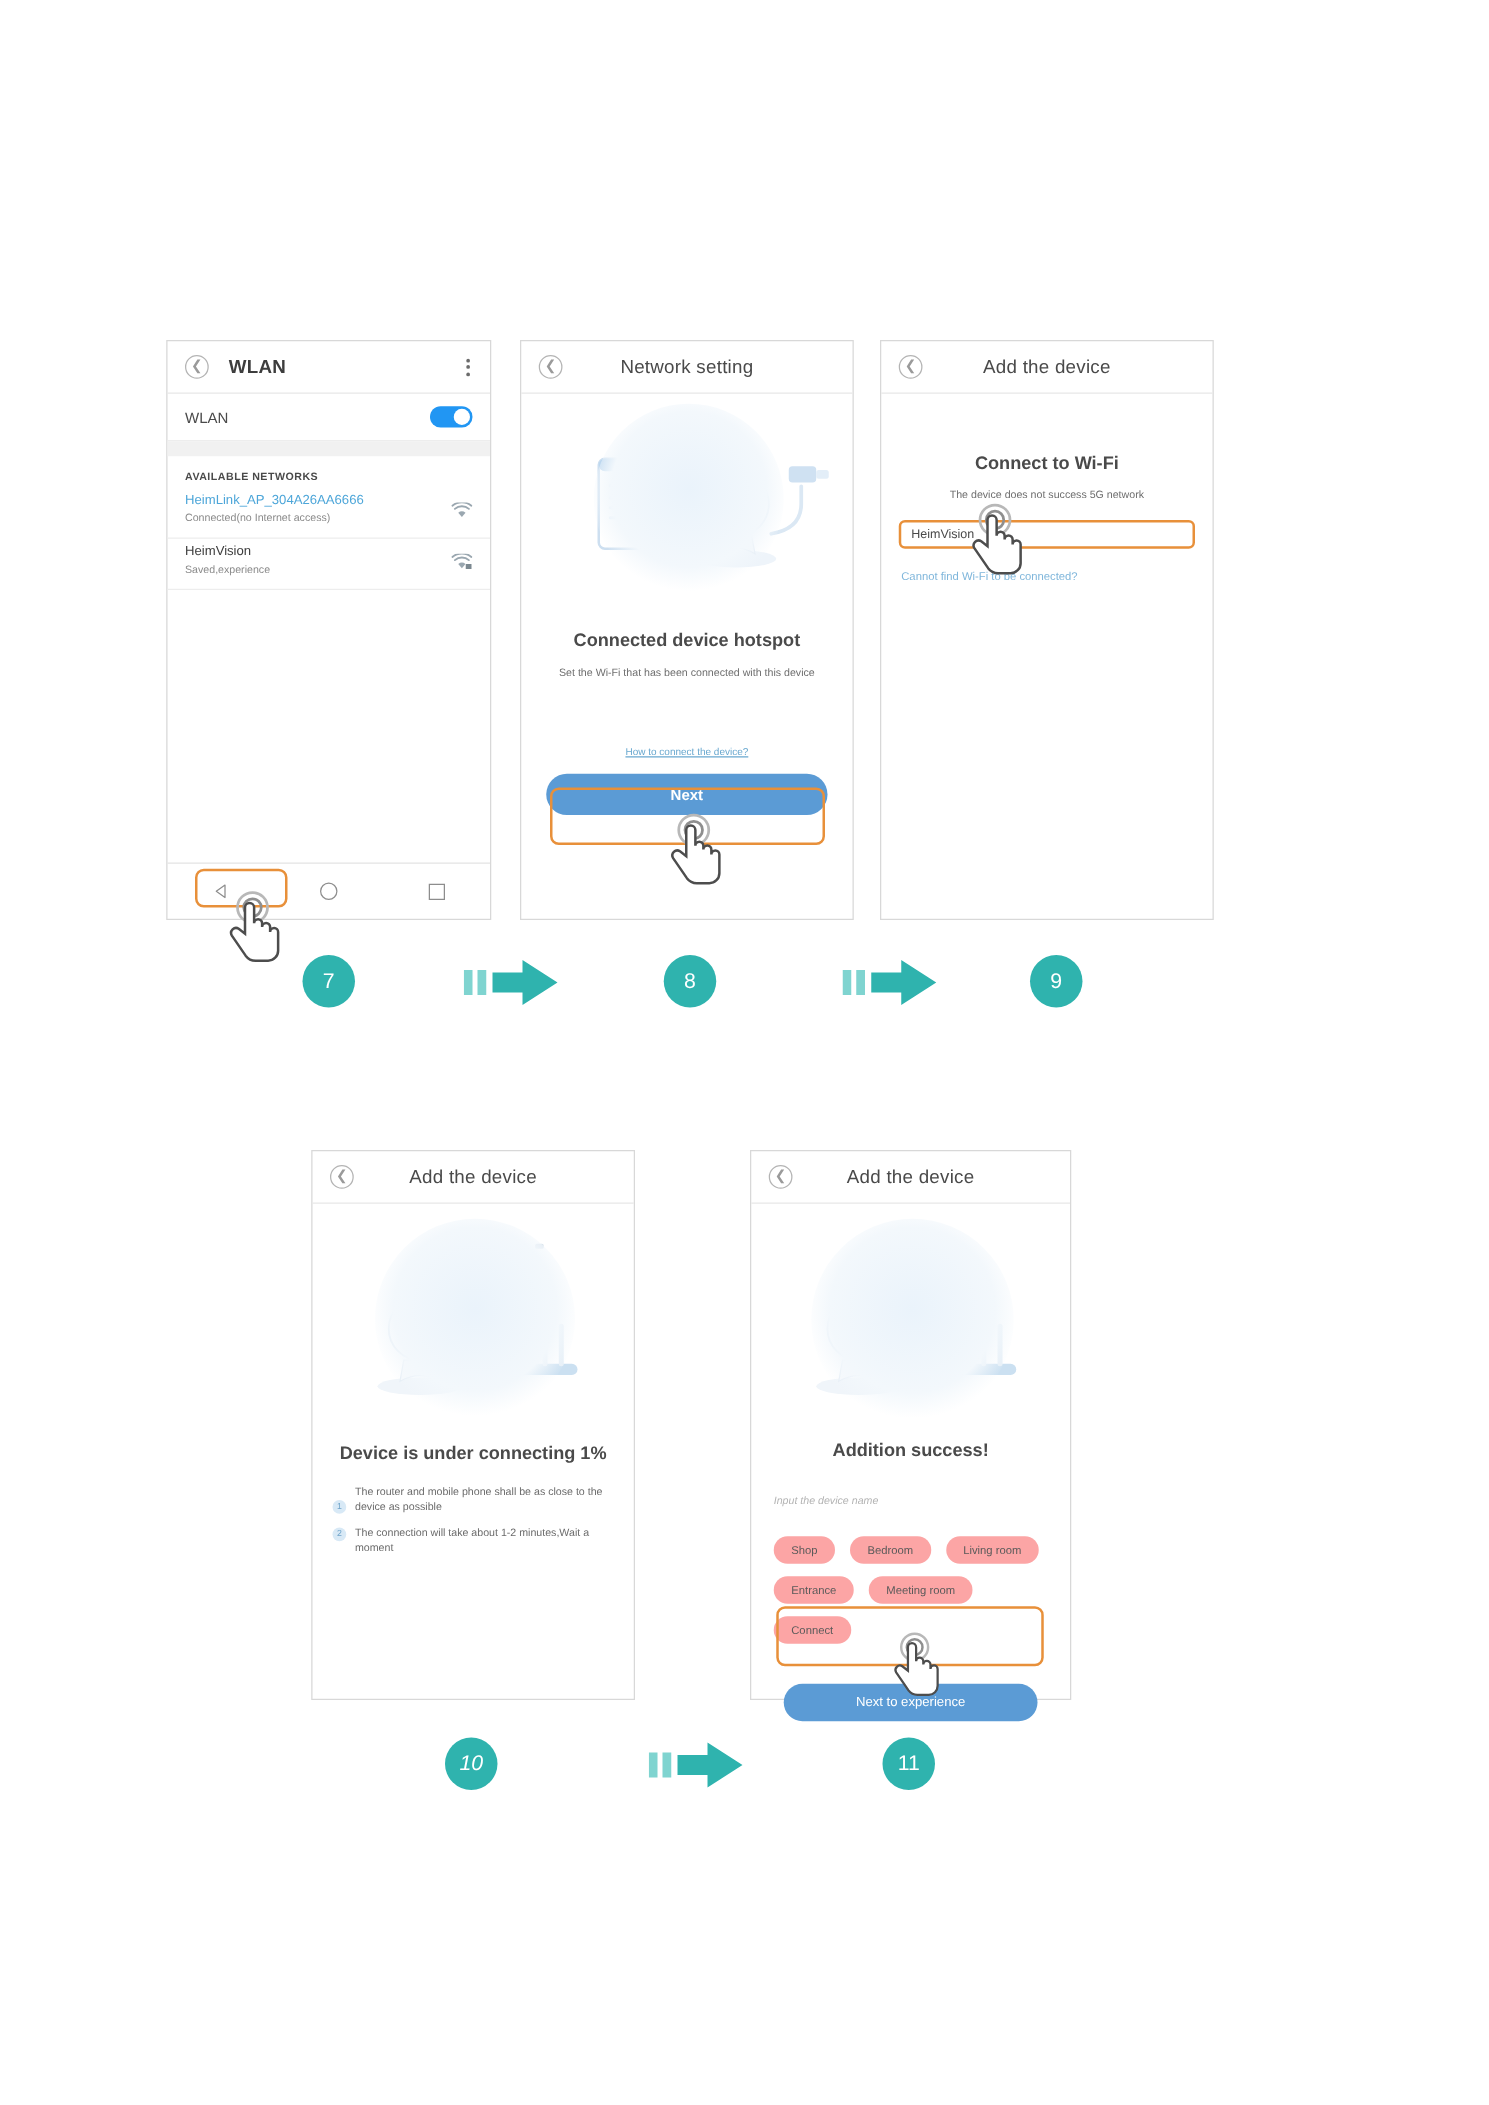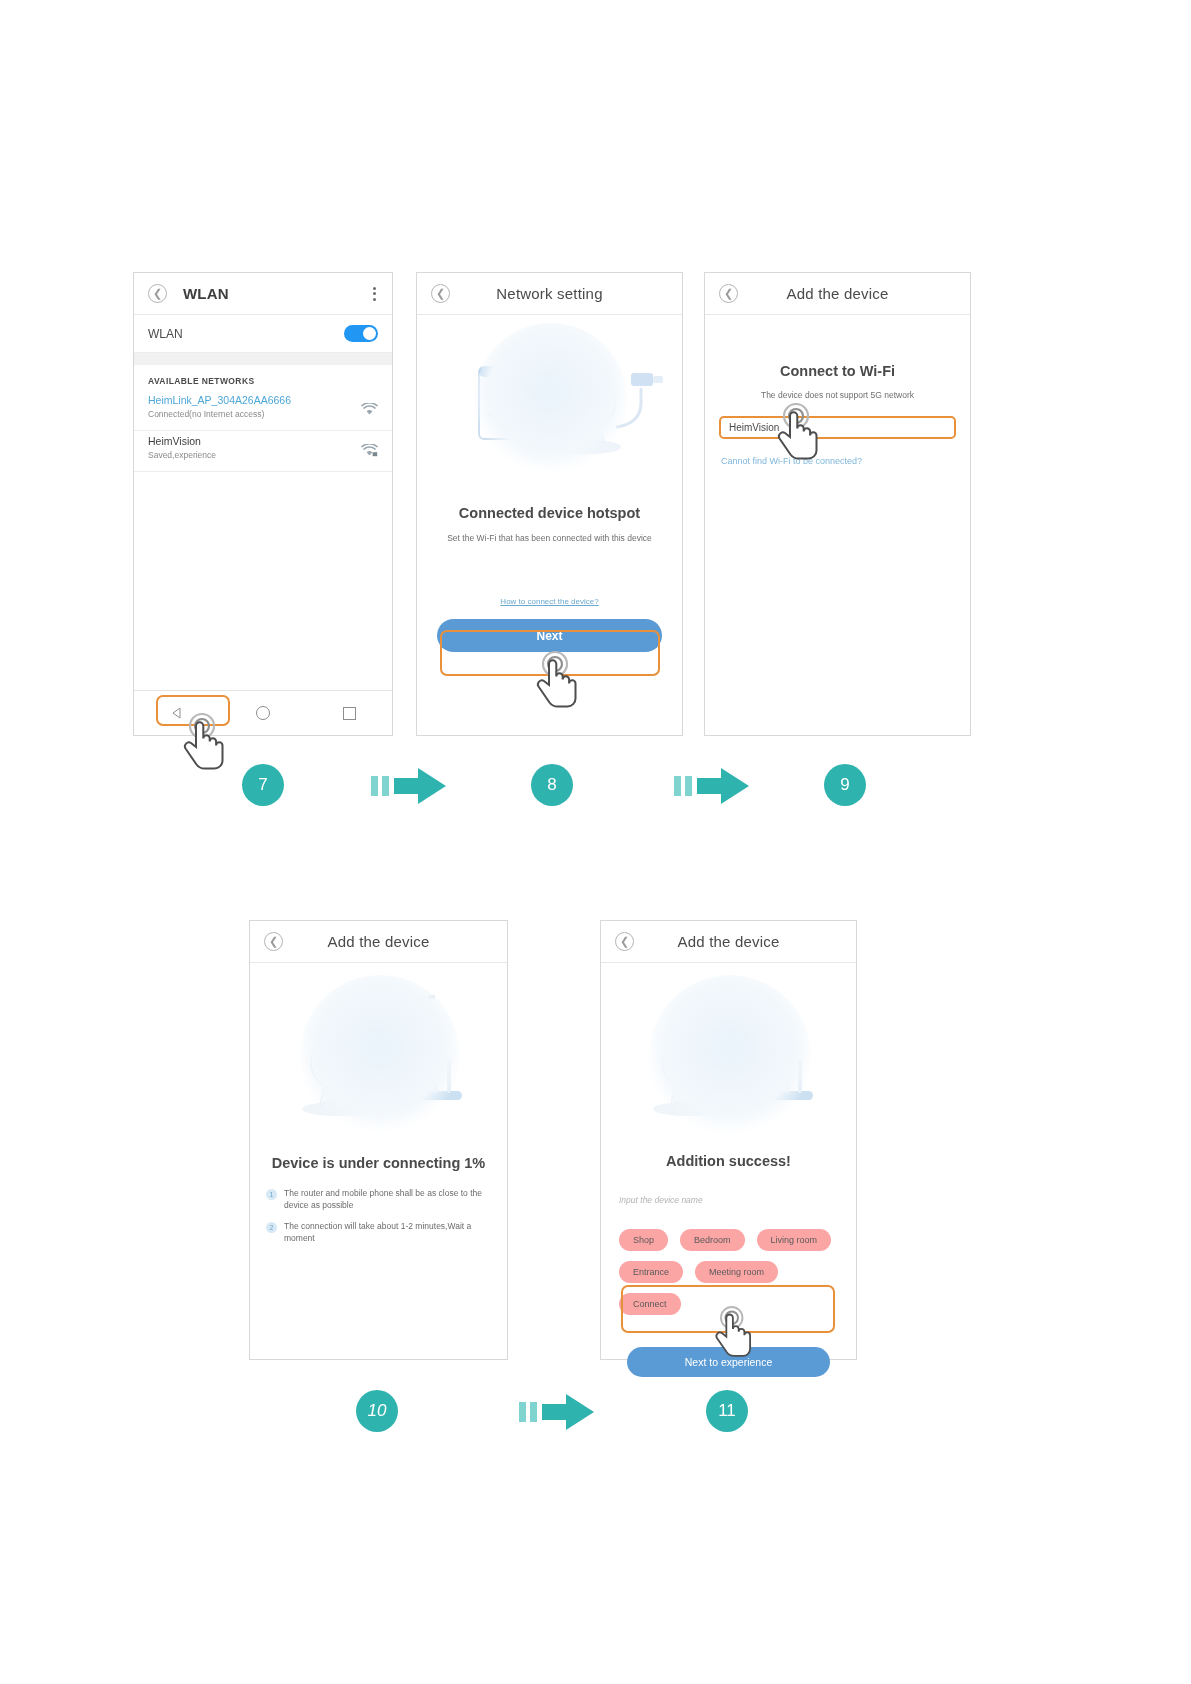--- a/index.html
+++ b/index.html
@@ -285,21 +285,21 @@
     </svg>
   </div>
 
   <div class="phone" id="addwifi">
     <div class="phone-header">
       <div class="back-circle">❮</div>
       <div class="hdr-title">Add the device</div>
     </div>
 
     <div class="big-title" style="margin-top:48px;">Connect to Wi-Fi</div>
-    <div class="sub-line" style="margin-top:11px;">The device does not support 5G network</div>
+    <div class="sub-line" style="margin-top:11px;">The device does not success 5G network</div>
 
     <div style="padding:0 14px; margin-top:16px;">
       <div class="wifi-input">
         <span>HeimVision</span>
       </div>
     </div>
 
     <div class="blue-link" style="padding:0 16px; margin-top:17px;">Cannot find Wi-Fi to be connected?</div>
   </div>
 
@@ -339,21 +339,21 @@
         <rect x="197" y="96" width="4" height="34" rx="2" fill="#e6eff7"></rect>
 
         <path d="M168 74 a17 17 0 0 1 26 0" stroke="#cadeef" stroke-width="2.4" fill="none" stroke-linecap="round"></path>
         <path d="M174 81 a10 10 0 0 1 14 0" stroke="#dbe9f5" stroke-width="2.2" fill="none" stroke-linecap="round"></path>
         <rect x="178" y="32" width="7" height="4" rx="1.5" fill="#dbe5ee"></rect>
       </svg>
     </div>
 
     <div class="big-title" style="margin-top:22px;">Device is under connecting 1%</div>
 
-    <div class="tip-row" style="margin-top:16px;">
+    <div class="tip-row" style="margin-top:16px;align-items:flex-end;">
       <span class="tip-num">1</span>
       <span class="tip-text">The router and mobile phone shall be as close to the device as possible</span>
     </div>
     <div class="tip-row">
       <span class="tip-num">2</span>
       <span class="tip-text">The connection will take about 1-2 minutes,Wait a moment</span>
     </div>
   </div>
 
   <div class="phone" id="success">

